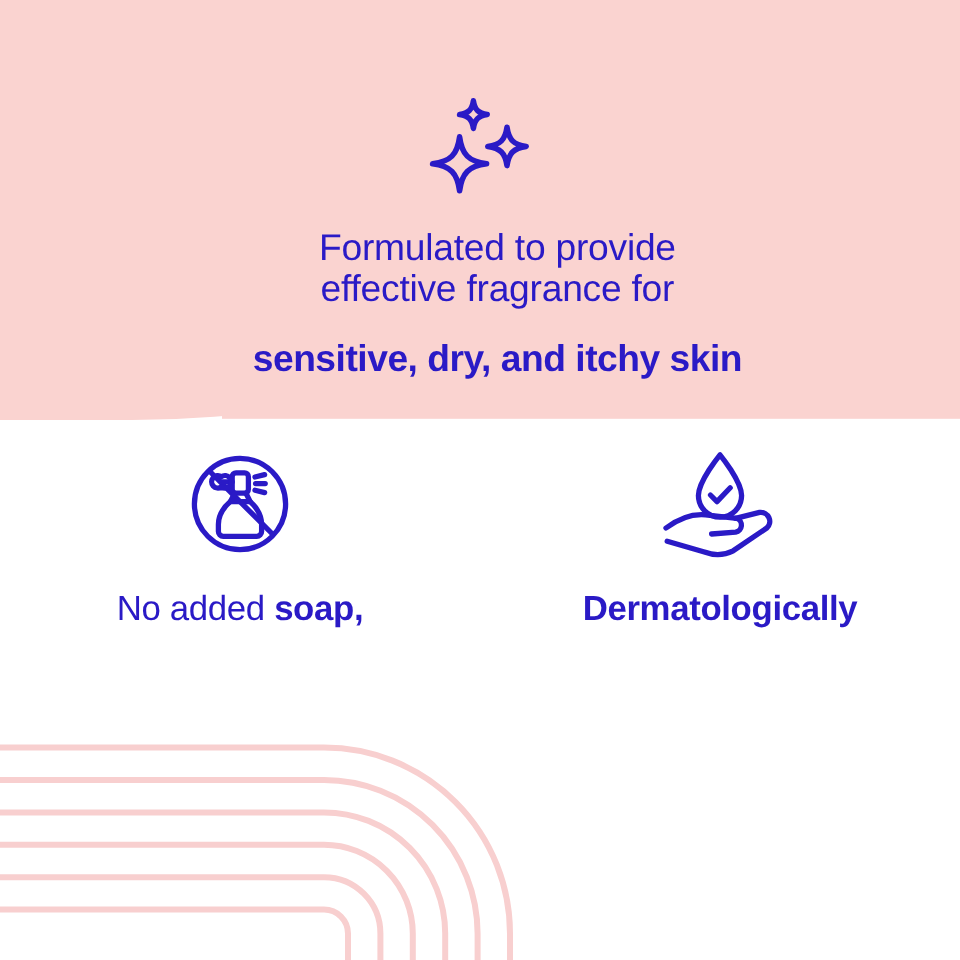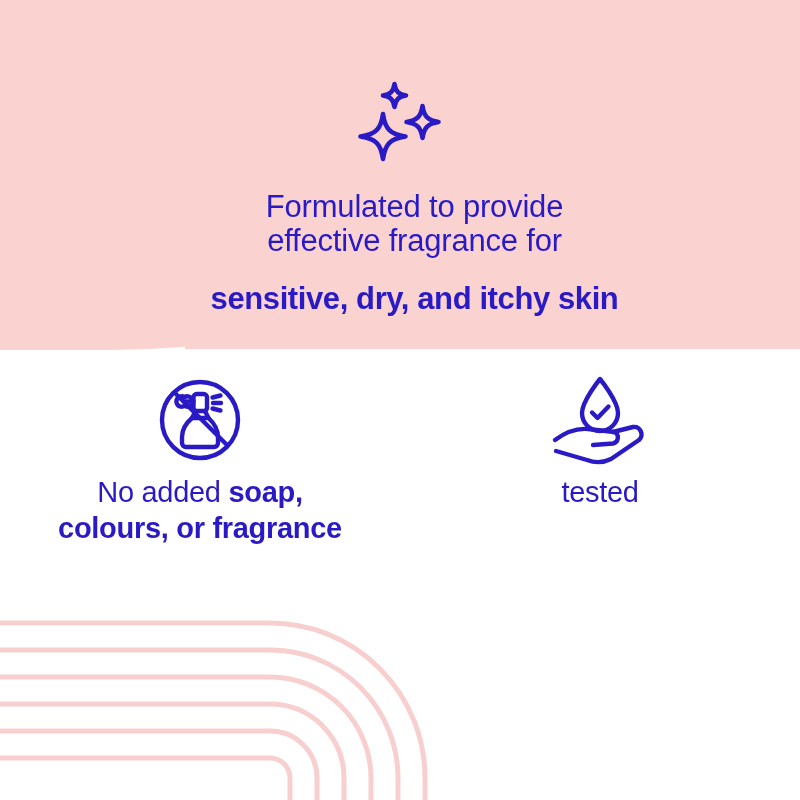--- a/index.html
+++ b/index.html
@@ -101,21 +101,21 @@
   .feature-icon {
     width: 100px;
     height: 100px;
     margin: 0 auto;
   }
   .feature-icon.wide {
     width: 118px;
     height: 100px;
   }
   .feature-text {
-    margin-top: 4px;
+    margin-top: 20px;
     color: #2a1ac6;
     font-size: 29px;
     line-height: 36px;
     letter-spacing: -0.3px;
   }
   .feature-line {
     display: block;
     font-weight: 400;
   }
   .feature-line.bold {
@@ -187,38 +187,37 @@
 
             <path d="M45.5 41 L 42 48"></path>
             <path d="M55 41 L 58.5 48"></path>
 
             <path d="M42 48 C 35 54 32 60 32 67 V 73 a 4 4 0 0 0 4 4 H 64 a 4 4 0 0 0 4 -4 V 67 C 68 60 65 54 58.5 48 Z"></path>
           </g>
         </svg>
       </div>
       <div class="feature-text">
         <span class="feature-line"><span class="inline-regular">No added </span><span class="inline-bold">soap,</span></span>
-        <span class="feature-line bold">colours, or fragrance</span>
       </div>
     </div>
 
     <div class="feature">
       <div class="feature-icon wide">
         <svg viewBox="0 0 118 100" width="118" height="100" aria-hidden="true">
           <g fill="none" stroke="#2A1AC6" stroke-width="4.4" stroke-linecap="round" stroke-linejoin="round">
 
             <path d="M59 9 C 59 9 41 31 41 43 a 18 18 0 0 0 36 0 C 77 31 59 9 59 9 Z"></path>
 
             <path d="M51 42.5 L 56.5 48 L 67.5 36.5"></path>
 
             <path d="M14 70 C 26 61 36 58 47 59 L 73 62 a 6 6 0 0 1 -1 11.5 L 52 75"></path>
 
             <path d="M72 62 L 92 57 a 7.5 7.5 0 0 1 6 13 L 70 89 C 62 93 54 93 46 90 L 15 81"></path>
           </g>
         </svg>
       </div>
       <div class="feature-text">
-        <span class="feature-line">tested</span>
+        <span class="feature-line bold">Dermatologically</span>
       </div>
     </div>
 
   </div>
 </div>
 
 </body></html>

